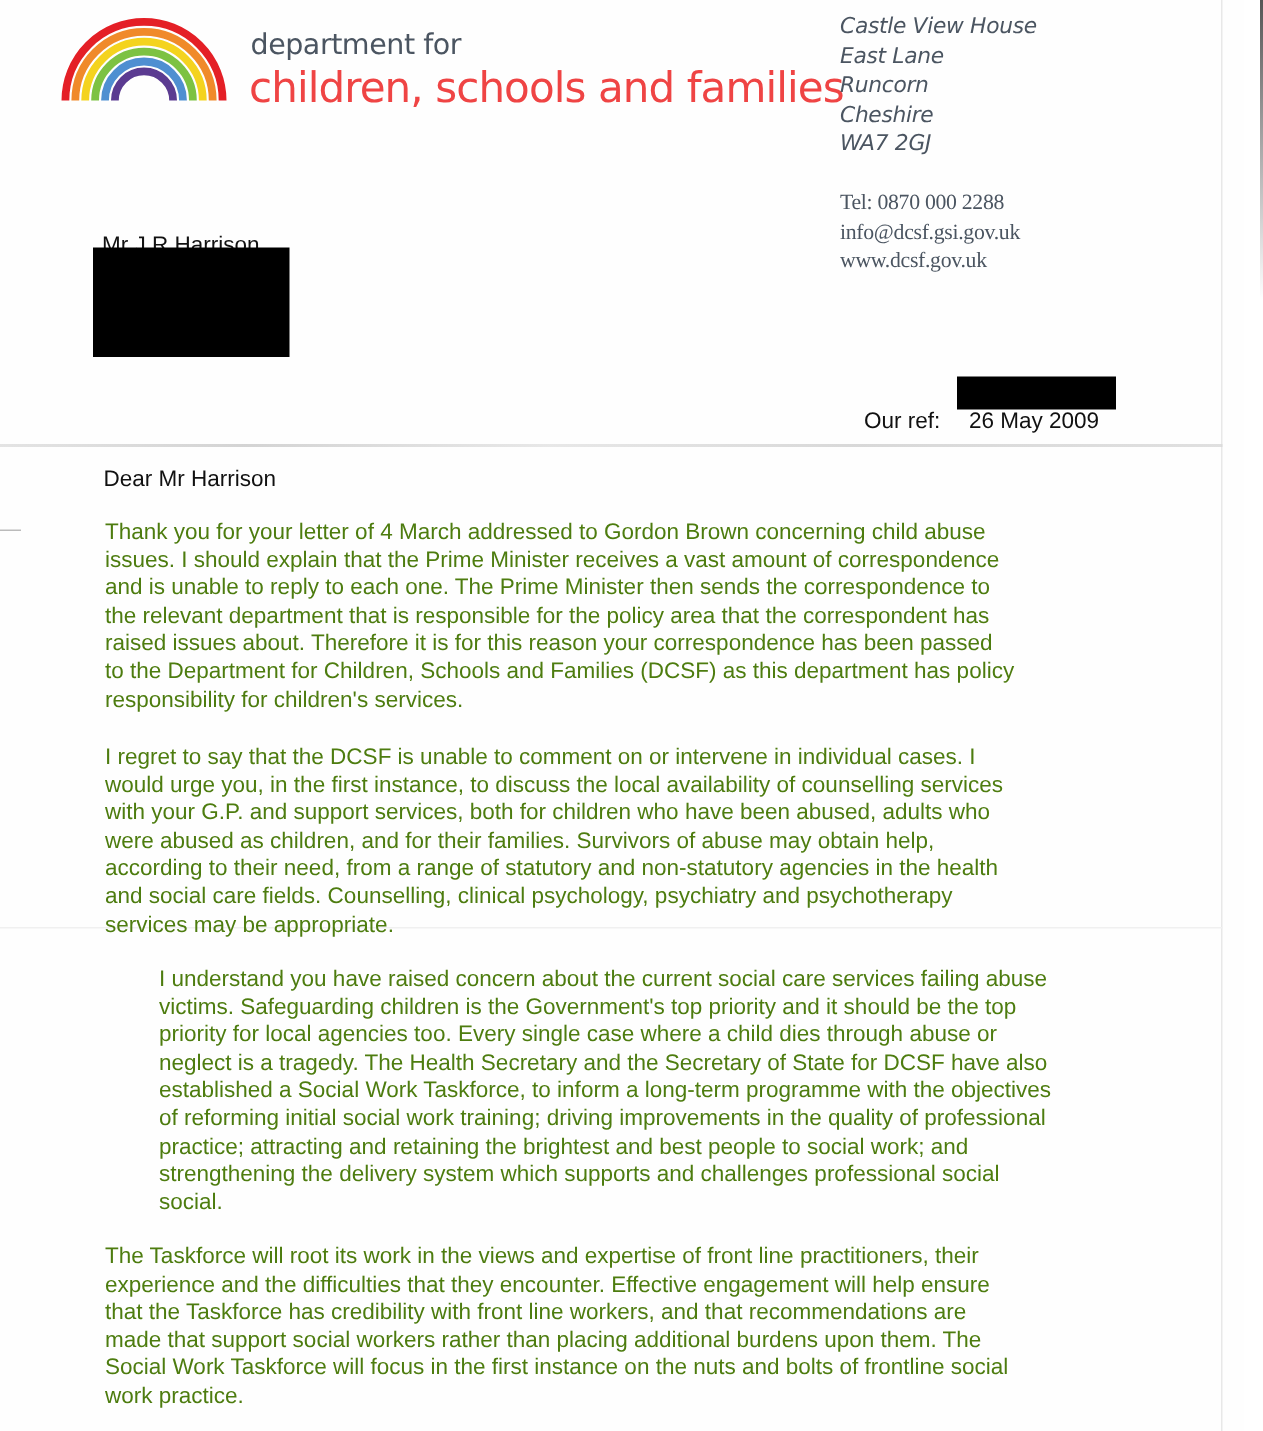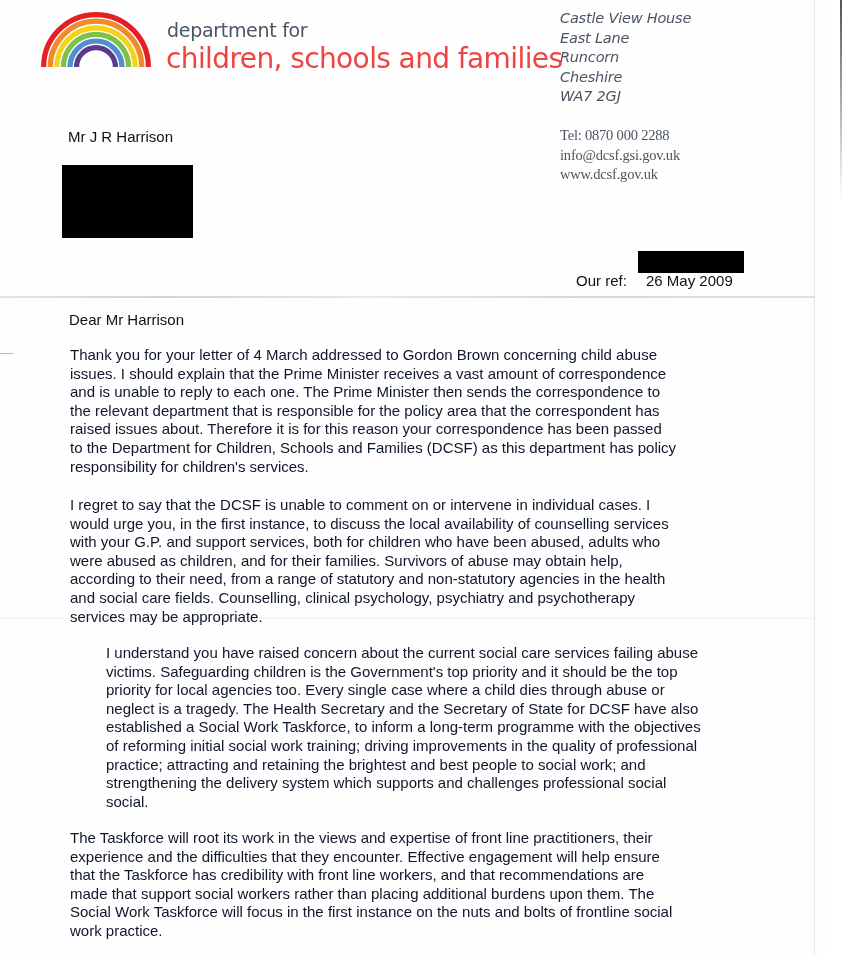--- a/index.html
+++ b/index.html
@@ -96,21 +96,21 @@
       font-size: 14.5px;
       line-height: 19.6px;
       color: #4b5561;
       letter-spacing: -0.2px;
     }
     .contact div { white-space: nowrap; }
 
     
     .recipient-name {
       position: absolute;
-      left: 68px; top: 128px;
+      left: 68px; top: 155px;
       font-size: 15px;
       color: #111;
       text-align: center;
     }
     .redaction {
       position: absolute;
       background: #000;
     }
     .redact-address {
       left: 62px; top: 165px;
@@ -137,21 +137,21 @@
       left: 69px; top: 311px;
       font-size: 15px;
     }
 
     .para {
       position: absolute;
       left: 70px;
       width: 720px;
       font-size: 15px;
       line-height: 18.6px;
-      color: #0f172a;
+      color: #4d7c0f;
     }
     .para .line { white-space: nowrap; }
     .p1 { top: 346px; }
     .p2 { top: 496px; }
     .p3 { top: 644px; margin-left: 36px; }
     .p4 { top: 829px; }
   </style>
 </head>
 <body>
 

